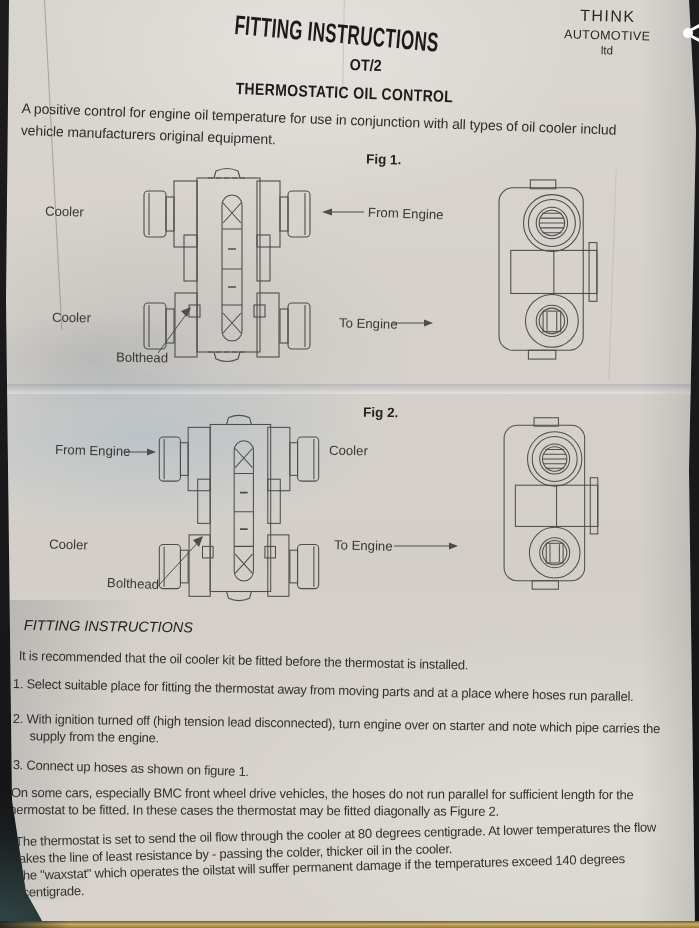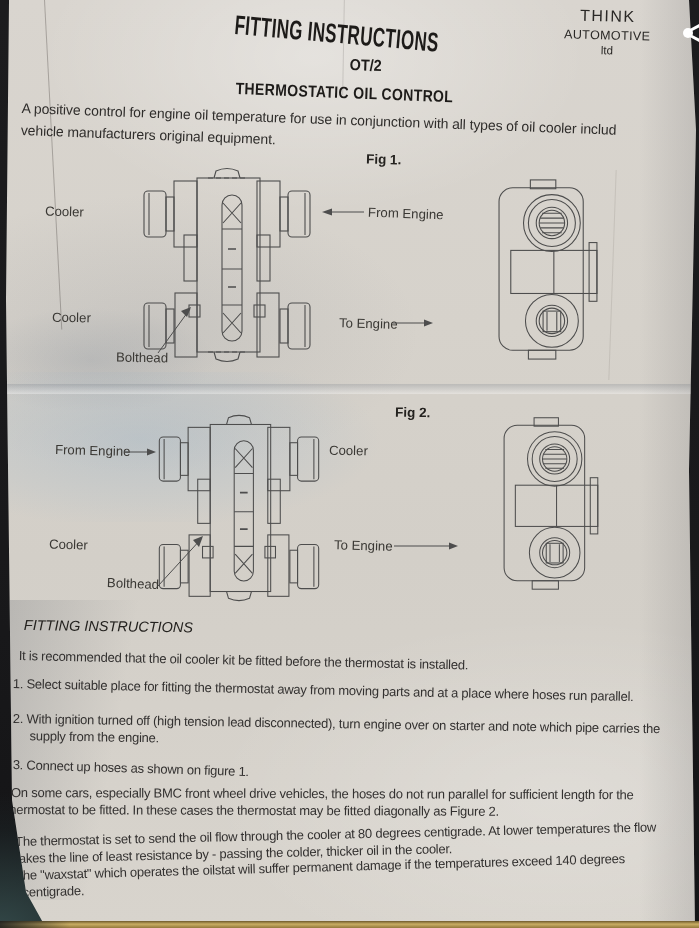--- a/index.html
+++ b/index.html
@@ -171,21 +171,21 @@
     </svg>
     <svg class="lead" style="left:393px;top:317px;" width="42" height="12">
       <line x1="0" y1="6" x2="34" y2="6" stroke="#4d4d4d" stroke-width="1.2"></line>
       <polygon points="40,6 31,2.5 31,9.5" fill="#4d4d4d"></polygon>
     </svg>
     <svg class="lead" style="left:148px;top:303px;" width="48" height="56">
       <line x1="10" y1="50" x2="42" y2="6" stroke="#4d4d4d" stroke-width="1"></line>
       <polygon points="43,4 33,8 39,14" fill="#4d4d4d"></polygon>
     </svg>
 
-    <div class="txt figcap" style="left:363px;top:405px;transform:rotate(1deg);margin-left:32px;">Fig 2.</div>
+    <div class="txt figcap" style="left:363px;top:405px;transform:rotate(1deg);">Fig 2.</div>
     <svg class="diagram" style="left:156px;top:412px;" width="166" height="192" viewBox="0 0 170 200">
         <use href="#plan-view"></use>
       </svg>
     <svg class="diagram" style="left:497px;top:414px;" width="106" height="178" viewBox="0 0 106 190">
         <use href="#end-view"></use>
       </svg>
     <div class="txt figlabel" style="left:55px;top:443px;transform:rotate(1.5deg);">From Engine</div>
     <div class="txt figlabel" style="left:329px;top:443px;transform:rotate(1deg);">Cooler</div>
     <div class="txt figlabel" style="left:49px;top:537px;transform:rotate(1.5deg);">Cooler</div>
     <div class="txt figlabel" style="left:334px;top:538px;transform:rotate(1.5deg);">To Engine</div>

